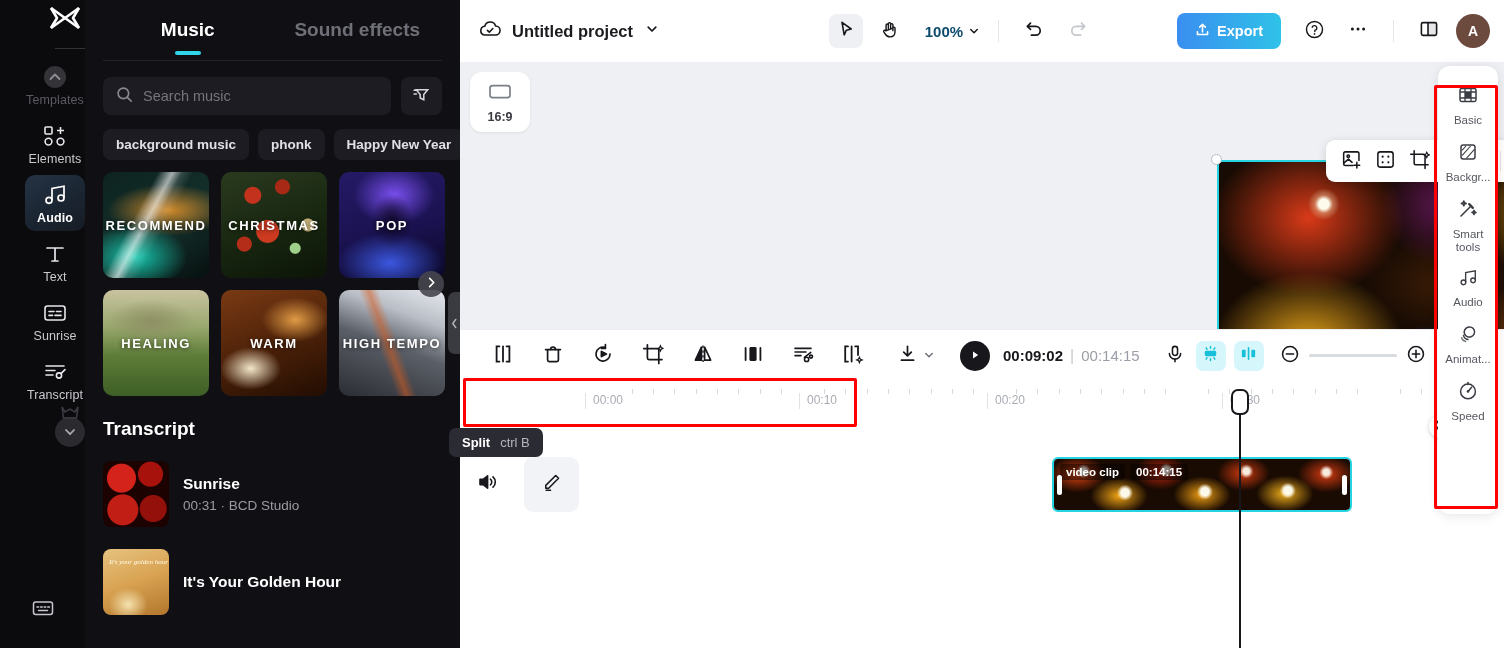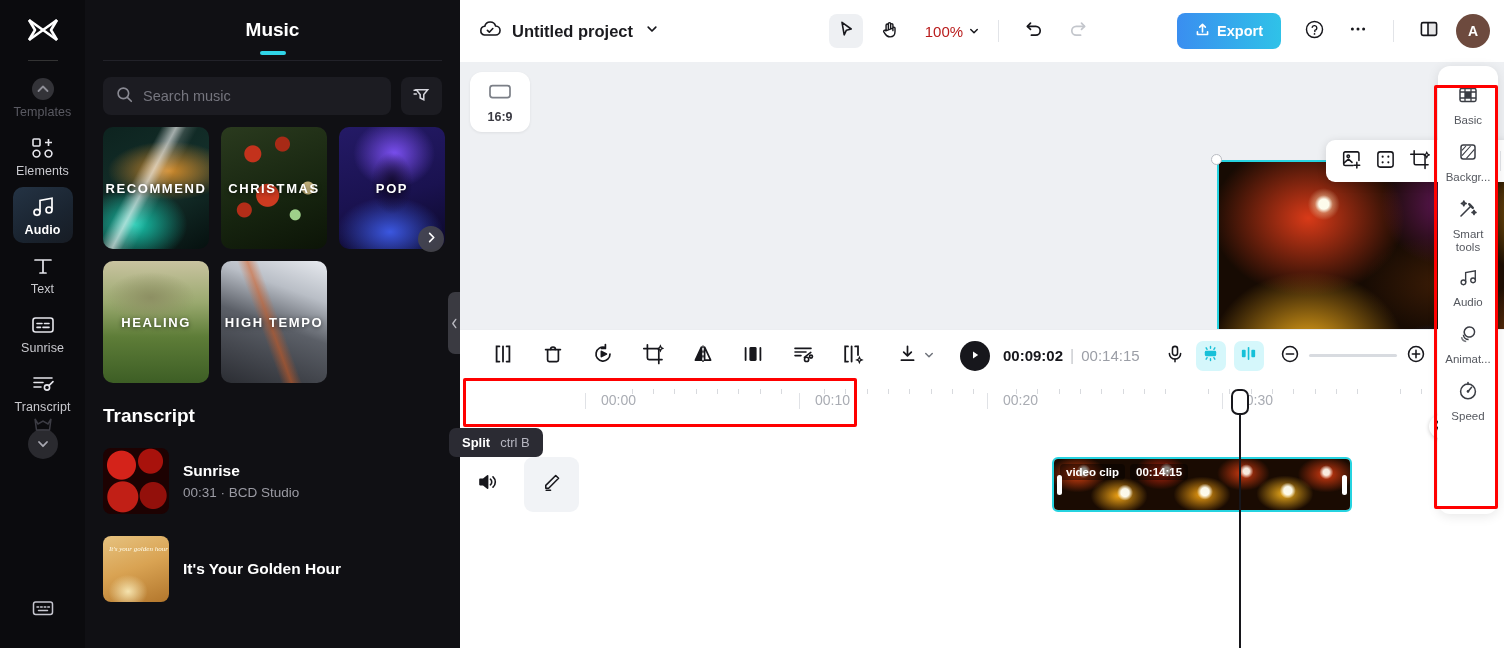--- a/index.html
+++ b/index.html
@@ -7,22 +7,22 @@
     width: 1504px; height: 648px;
     overflow: hidden;
     font-family: "Liberation Sans", sans-serif;
     background: #ffffff;
   }
   #app { position: relative; width: 1504px; height: 648px; display: flex; }
 
   
   .rail {
     width: 85px; height: 648px; background: #0b0b0e;
-    display: flex; flex-direction: column; align-items: center;
-    padding-top: 12px; flex: none; position: relative;
+    display: flex; flex-direction: column; align-items: flex-end;
+    flex: none; position: relative;
   }
   .rail-logo { width: 40px; height: 36px; display:flex; align-items:center; justify-content:center; margin-bottom: 6px;}
   .rail-div { width: 30px; height: 1px; background: #333; margin: 6px 0 8px; }
   .rail-item {
     width: 60px; border-radius: 10px; padding: 7px 2px 6px;
     display: flex; flex-direction: column; align-items: center; gap: 3px;
     margin-bottom: 3px; cursor: pointer;
   }
   .rail-item .ri { height: 26px; display:flex; align-items:center; justify-content:center; }
   .rail-item .rl {
@@ -76,21 +76,21 @@
     display:flex; align-items:baseline; justify-content:space-between;
     padding: 16px 18px 0;
   }
   .sec-title { font-size: 19px; font-weight: bold; color: #fff; }
   .sec-more { font-size: 14px; color: #a5a5ae; cursor:pointer; }
   .cat-grid {
     display:grid; grid-template-columns: repeat(3, 106px); gap: 12px;
     padding: 12px 0 0 18px; position: relative;
   }
   .cat {
-    width: 106px; height: 122px; border-radius: 10px; position: relative;
+    width: 106px; height: 106px; border-radius: 10px; position: relative;
     overflow: hidden; cursor:pointer;
   }
   .cat .cl {
     position:absolute; left:0; right:0; top:50%; transform: translateY(-50%);
     text-align:center; color:#fff; font-size: 13px; font-weight: bold;
     letter-spacing: 1.6px; text-shadow: 0 1px 4px rgba(0,0,0,.6); line-height: 17px;
   }
   .cat-next {
     position:absolute; right: 16px; top: 111px; width: 26px; height: 26px;
     border-radius: 50%; background: rgba(70,70,78,.9);
@@ -113,21 +113,21 @@
     height: 62px; display:flex; align-items:center; padding: 0 14px 0 18px; gap: 10px;
     background:#fff; flex:none;
   }
   .proj-name { font-size: 16.5px; font-weight: bold; color:#1b1b1f; }
   .tb-spacer { flex: 1; }
   .tb-btn {
     width: 34px; height: 34px; border-radius: 8px; display:flex;
     align-items:center; justify-content:center; cursor:pointer;
   }
   .tb-btn.sel { background:#eef0f3; }
-  .zoom-lbl { font-size: 15px; font-weight:400; color:#b91c1c; display:flex; align-items:center; gap:5px; cursor:pointer; }
+  .zoom-lbl { font-size: 15px; font-weight:700; color:#0c4a6e; display:flex; align-items:center; gap:5px; cursor:pointer; }
   .vsep { width:1px; height: 22px; background:#e2e4e8; margin: 0 8px; }
   .export-btn {
     height: 36px; border-radius: 8px; padding: 0 18px;
     background: linear-gradient(90deg,#3a8ef0 0%, #2fc2e8 100%);
     color:#fff; font-size: 14.5px; font-weight: bold;
     display:flex; align-items:center; gap: 7px; cursor:pointer; border:0;
   }
   .avatar {
     width: 34px; height: 34px; border-radius:50%; background:#6d4a3e; color:#fff;
     font-size: 14px; font-weight: bold; display:flex; align-items:center; justify-content:center;
@@ -196,21 +196,21 @@
   .cyan-btn {
     width: 30px; height: 30px; border-radius: 7px; background:#d5f7fb;
     display:flex; align-items:center; justify-content:center; cursor:pointer;
   }
   .zoom-slider { display:flex; align-items:center; gap: 9px; }
   .zs-track { width: 88px; height: 3px; background:#d8dbe0; border-radius: 2px; cursor:pointer; }
 
   
   .timeline { flex:1; background:#fff; position:relative; overflow:hidden; }
   .ruler { position:absolute; left:0; right:0; top:0; height: 30px; }
-  .ruler-lbl { position:absolute; top: 12px; font-size: 14px; color:#a9acb3; padding-left: 15px; border-left:1px solid #e0e2e6; height: 16px; line-height:15px;}
+  .ruler-lbl { position:absolute; top: 12px; font-size: 12px; color:#a9acb3; padding-left: 7px; border-left:1px solid #e0e2e6; height: 16px; line-height:15px;}
   .tick { position:absolute; top: 8px; width:1px; height: 5px; background:#d8dade; }
   .track-row { position:absolute; left:0; right:0; top: 72px; height: 62px; display:flex; align-items:center; }
   .trk-icon { width: 55px; display:flex; justify-content:center; align-items:center; cursor:pointer;}
   .trk-edit {
     width: 55px; height: 55px; border-radius: 9px; background:#f1f3f6;
     display:flex; align-items:center; justify-content:center; cursor:pointer;
   }
   .clip {
     position:absolute; left: 592px; top: 4px; width: 300px; height: 55px;
     border: 2px solid #26d3e0; border-radius: 6px; overflow:hidden; cursor:pointer;
@@ -346,20 +346,21 @@
             <rect x="2.5" y="4" width="19" height="12.5" rx="2.2"></rect>
             <path d="M6 9 h1.6 M9.6 9 h1.6 M13.2 9 h1.6 M16.8 9 h1.6 M7.5 12.6 h9" stroke-linecap="round"></path>
           </svg>
       </span>
     </div>
   </div>
 
   <div class="panel">
     <div class="panel-tabs">
       <div class="ptab active">Music</div>
+      <div class="ptab">Sound effects</div>
     </div>
     <div class="panel-hr"></div>
 
     <div class="search-row">
       <div class="search-box">
         <span>
           <svg width="17" height="17" viewBox="0 0 18 18" fill="none" stroke="#8a8a93" stroke-width="1.7">
               <circle cx="7.8" cy="7.8" r="5.6"></circle>
               <path d="M12 12 L16.2 16.2" stroke-linecap="round"></path>
             </svg>
@@ -369,20 +370,25 @@
       <div class="filter-btn">
         <span>
           <svg width="19" height="19" viewBox="0 0 20 20" fill="none" stroke="#d7d7de" stroke-width="1.6" stroke-linecap="round">
               <path d="M4.5 5 H16.5 L12.4 10 V15.5 L8.6 13.6 V10 Z"></path>
               <path d="M2.2 5.6 H5.2 M2.2 9.4 H4.6"></path>
             </svg>
         </span>
       </div>
     </div>
 
+    <div class="chips">
+      <div class="chip">background music</div>
+      <div class="chip">phonk</div>
+      <div class="chip">Happy New Year</div>
+    </div>
 
 
     <div class="cat-grid">
       <div class="cat">
         <div class="art" style="background:
           radial-gradient(ellipse 80% 50% at 30% 80%, #16c7ae 0%, rgba(22,199,174,0) 62%),
           radial-gradient(ellipse 90% 38% at 62% 36%, #d08a2b 0%, rgba(208,138,43,0) 64%),
           linear-gradient(150deg,#0d231f 0%, #14302b 55%, #06100f 100%);"></div>
         <div class="art" style="background:linear-gradient(118deg, transparent 34%, rgba(255,255,255,.62) 43%, rgba(255,255,255,.15) 49%, transparent 56%);"></div>
         <div class="cl">RECOMMEND</div>
@@ -404,20 +410,27 @@
           radial-gradient(ellipse 70% 40% at 48% 86%, #3b57e0 0%, rgba(59,87,224,0) 72%),
           linear-gradient(165deg,#241a66 0%, #1a1250 55%, #0b0828 100%);"></div>
         <div class="art" style="background:radial-gradient(ellipse 26% 34% at 50% 46%, #120a2e 0%, rgba(18,10,46,0) 75%);"></div>
         <div class="cl">POP</div>
       </div>
       <div class="cat">
         <div class="art" style="background:
           linear-gradient(180deg,#c9c3a0 0%, #9aa96f 34%, #5e7d38 62%, #3d5e25 100%);"></div>
         <div class="art" style="background:radial-gradient(ellipse 60% 30% at 45% 30%, #8d8f63 0%, rgba(141,143,99,0) 70%);"></div>
         <div class="cl">HEALING</div>
+      </div>
+      <div class="cat">
+        <div class="art" style="background:
+          radial-gradient(ellipse 45% 30% at 70% 28%, #e09b45 0%, rgba(224,155,69,0) 70%),
+          radial-gradient(ellipse 40% 28% at 28% 74%, #f2e6c9 0%, rgba(242,230,201,0) 72%),
+          linear-gradient(160deg,#7a3a14 0%, #4a2008 55%, #220d02 100%);"></div>
+        <div class="cl">WARM</div>
       </div>
       <div class="cat">
         <div class="art" style="background:linear-gradient(200deg,#e7eaef 0%, #b9bec6 26%, #5b5f67 52%, #2b2d33 100%);"></div>
         <div class="art" style="background:linear-gradient(70deg, transparent 40%, rgba(214,92,32,.55) 47%, transparent 54%);"></div>
         <div class="cl">HIGH TEMPO</div>
       </div>
       <div class="cat-next">
         <span>
           <svg width="13" height="13" viewBox="0 0 14 14" fill="none" stroke="#fff" stroke-width="1.8" stroke-linecap="round" stroke-linejoin="round">
               <path d="M5 2.6 L9.4 7 L5 11.4"></path>

